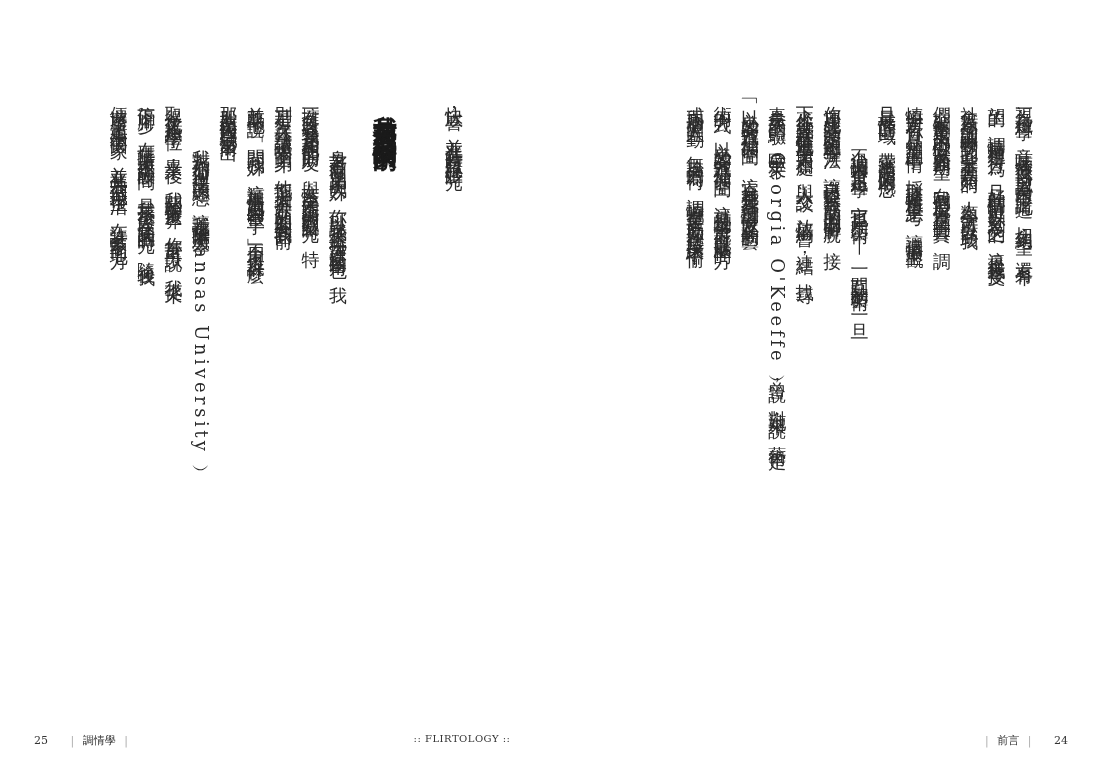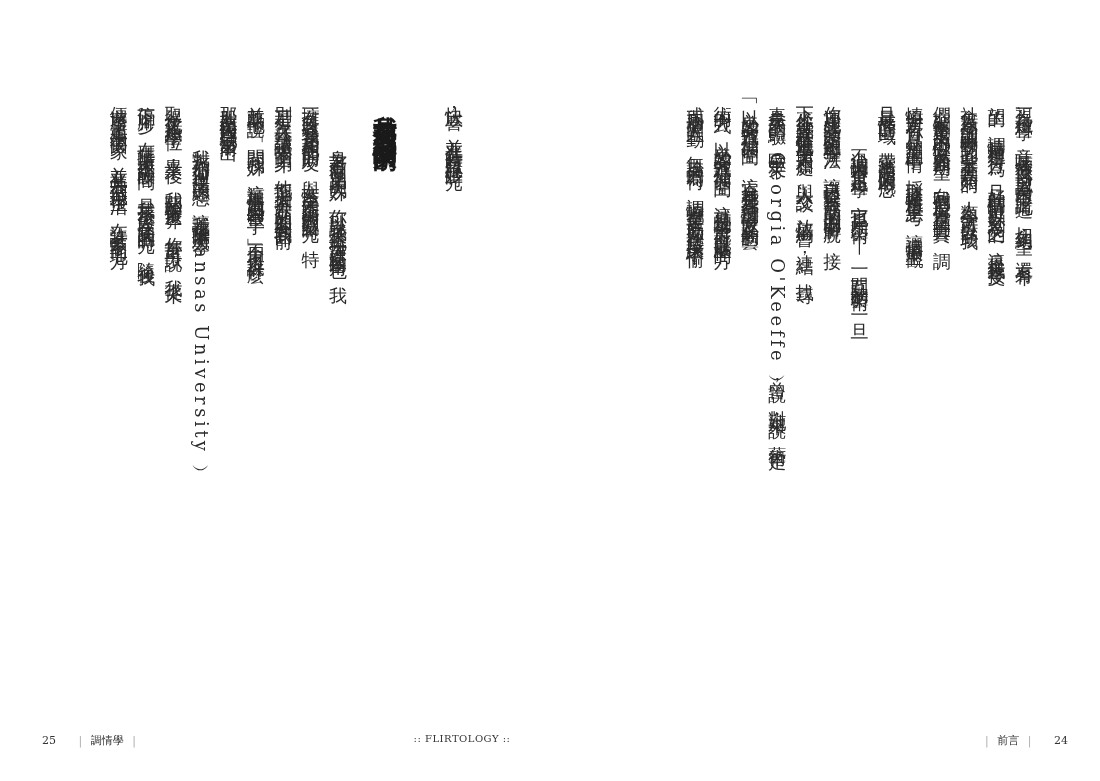--- a/index.html
+++ b/index.html
@@ -33,21 +33,21 @@
     top: 96px;
     left: 370px;
     line-height: 30px;
     color: #1a1a1a;
   }
   .right-block { right: 62px; }
   .left-top-block { left: 438px; width: 30px; }
   .left-main-block { right: 198px; }
   .footer { position: absolute; top: 733px; font-size: 11px; color: #333; }
   .footer .sep { color: #aaa; padding: 0 5px; }
-  .f-left { left: 42px; }
+  .f-left { left: 34px; }
   .f-left .num { margin-right: 14px; }
   .f-center { left: 0; width: 924px; text-align: center; font-size: 10px; letter-spacing: 0.5px; }
   .f-right { right: 32px; }
   .f-right .num { margin-left: 14px; }
 </style>
 </head>
 <body>
 
 <div class="page page-left">
   <div class="textblock left-top-block">

